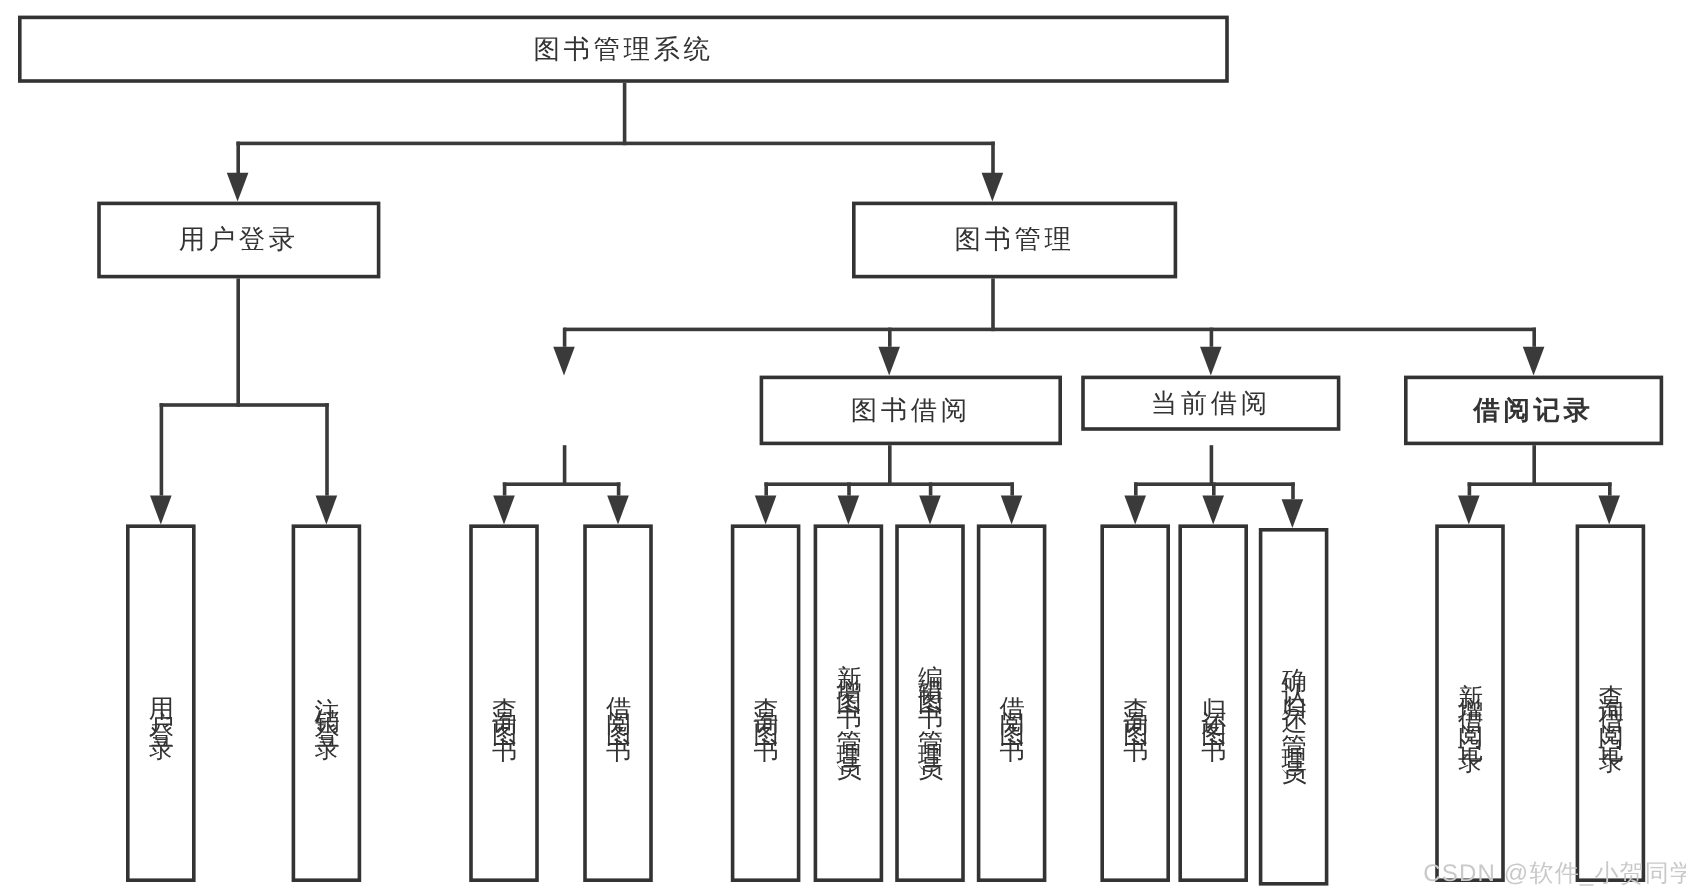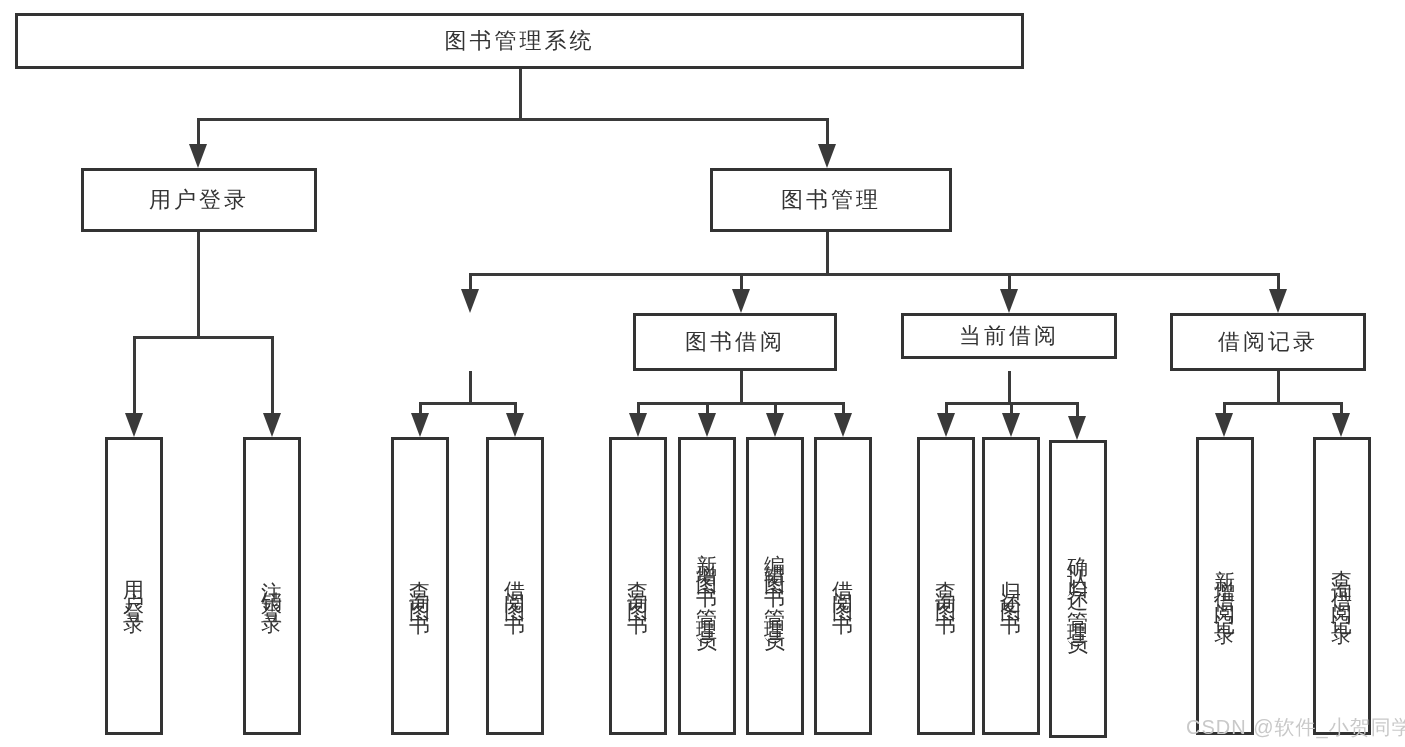--- a/index.html
+++ b/index.html
@@ -54,43 +54,43 @@
   <div class="box hbox" style="left:15px; top:13px; width:1009px; height:56px;">图书管理系统</div>
 
   <div class="line" style="left:519px; top:69px; width:3px; height:52px;"></div>
   <div class="line" style="left:197px; top:118px; width:632px; height:3px;"></div>
   <div class="line" style="left:197px; top:118px; width:3px; height:28px;"></div>
   <div class="arrow" style="left:189px; top:144px;"></div>
   <div class="line" style="left:826px; top:118px; width:3px; height:28px;"></div>
   <div class="arrow" style="left:818px; top:144px;"></div>
 
   <div class="box hbox" style="left:81px; top:168px; width:236px; height:64px;">用户登录</div>
-  <div class="box hbox" style="left:710px; top:168px; width:242px; height:64px;">图书管理</div>
+  <div class="box hbox" style="left:710px; top:168px; width:271px; height:64px;">图书管理</div>
 
   <div class="line" style="left:197px; top:232px; width:3px; height:107px;"></div>
   <div class="line" style="left:133px; top:336px; width:141px; height:3px;"></div>
   <div class="line" style="left:133px; top:336px; width:3px; height:77px;"></div>
   <div class="arrow" style="left:125px; top:413px;"></div>
   <div class="line" style="left:271px; top:336px; width:3px; height:77px;"></div>
   <div class="arrow" style="left:263px; top:413px;"></div>
 
   <div class="line" style="left:826px; top:232px; width:3px; height:44px;"></div>
   <div class="line" style="left:470px; top:273px; width:810px; height:3px;"></div>
   <div class="line" style="left:469px; top:273px; width:3px; height:16px;"></div>
   <div class="arrow" style="left:461px; top:289px;"></div>
   <div class="line" style="left:740px; top:273px; width:3px; height:16px;"></div>
   <div class="arrow" style="left:732px; top:289px;"></div>
   <div class="line" style="left:1008px; top:273px; width:3px; height:16px;"></div>
   <div class="arrow" style="left:1000px; top:289px;"></div>
   <div class="line" style="left:1277px; top:273px; width:3px; height:16px;"></div>
   <div class="arrow" style="left:1269px; top:289px;"></div>
 
-  <div class="box hbox" style="left:633px; top:313px; width:204px; height:58px;">图书借阅</div>
+  <div class="box hbox" style="left:633px; top:313px; width:252px; height:58px;">图书借阅</div>
   <div class="box hbox" style="left:901px; top:313px; width:216px; height:46px;">当前借阅</div>
-  <div class="box hbox" style="left:1170px; top:313px; width:196px; height:58px;">借阅记录</div>
+  <div class="box hbox" style="left:1170px; top:313px; width:216px; height:58px;font-weight:bold;">借阅记录</div>
 
   <div class="line" style="left:469px; top:371px; width:3px; height:34px;"></div>
   <div class="line" style="left:419px; top:402px; width:98px; height:3px;"></div>
   <div class="line" style="left:419px; top:402px; width:3px; height:11px;"></div>
   <div class="arrow" style="left:411px; top:413px;"></div>
   <div class="line" style="left:514px; top:402px; width:3px; height:11px;"></div>
   <div class="arrow" style="left:506px; top:413px;"></div>
 
   <div class="line" style="left:740px; top:371px; width:3px; height:34px;"></div>
   <div class="line" style="left:637px; top:402px; width:208px; height:3px;"></div>

